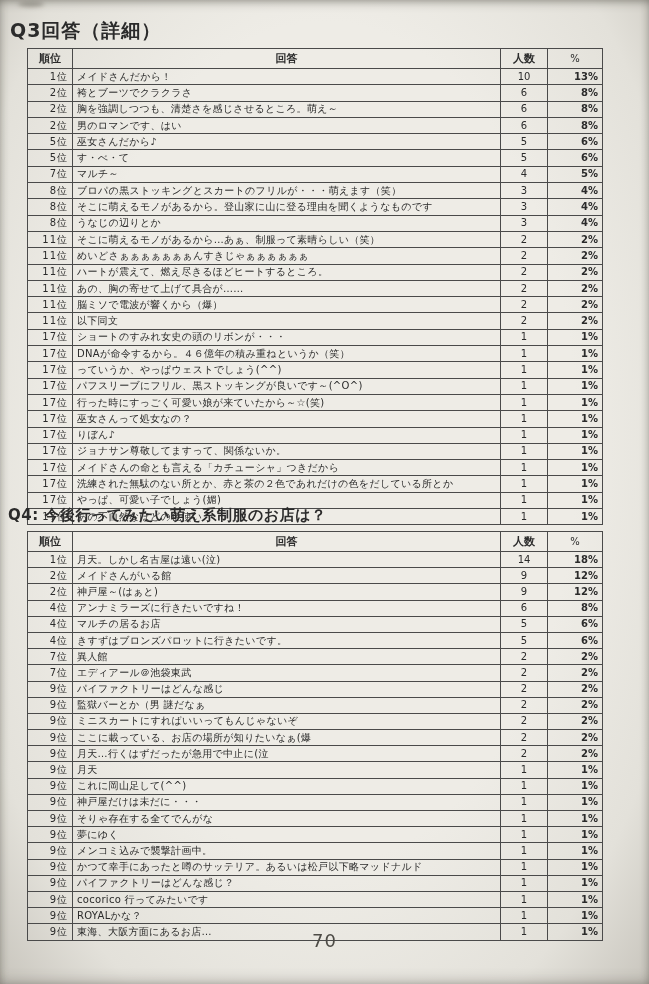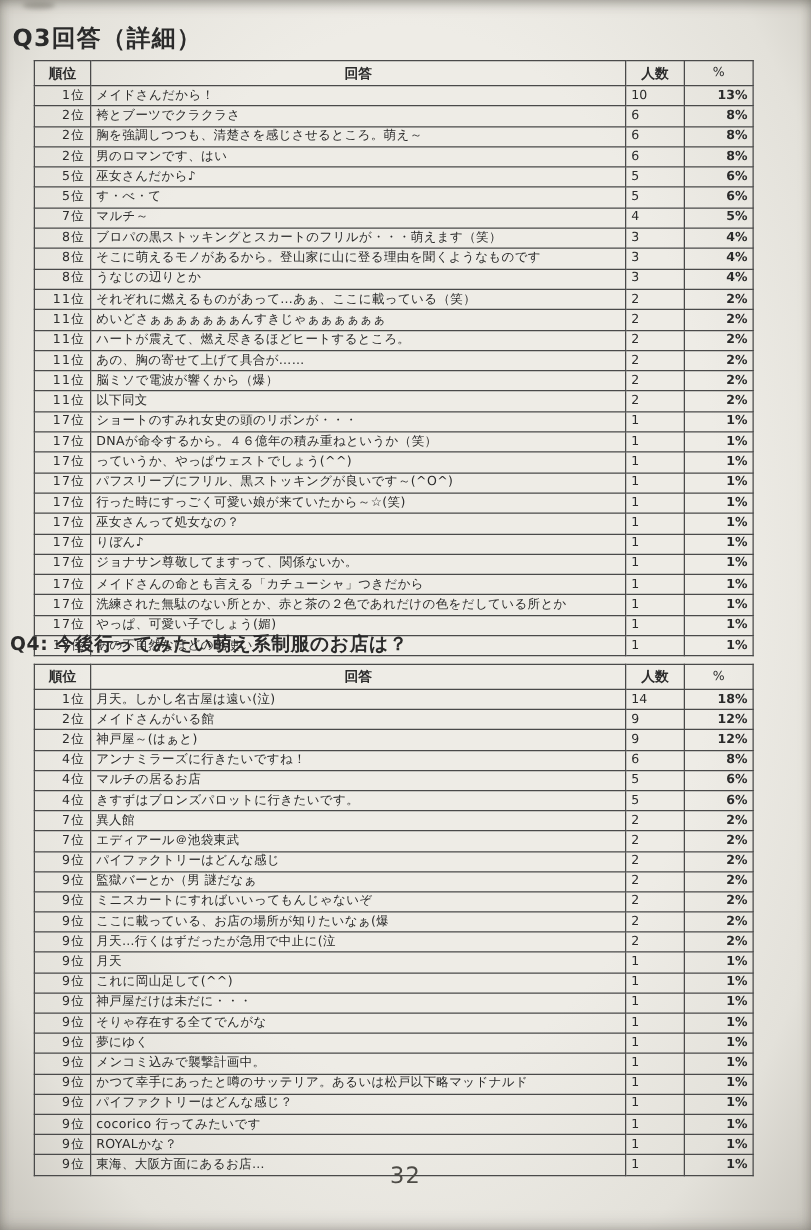--- a/index.html
+++ b/index.html
@@ -30,21 +30,21 @@
     padding:0 4px;font-size:10px;line-height:1;
   }
   th{font-size:11px;font-weight:bold;height:19px;text-align:center;}
   #q3-table td{height:15.3px;}
   #q4-table td{height:15.2px;}
   col.c-rank{width:45px;}
   col.c-count{width:47px;}
   col.c-pct{width:55px;}
   td.rank{text-align:right;letter-spacing:1px;}
   td.answer{text-align:left;letter-spacing:.3px;}
-  td.count{}
+  td.count{text-align:center;}
   td.pct{text-align:right;font-weight:bold;}
   th.pct-h{font-size:10px;font-weight:normal;}
   #page-number{
     position:absolute;left:0;top:930px;width:100%;text-align:center;
     font-size:18px;color:#4d4b46;letter-spacing:1px;
   }
 </style>
 </head>
 <body>
 
@@ -124,21 +124,21 @@
         <td class="pct">4%</td>
       </tr>
       <tr>
         <td class="rank">8位</td>
         <td class="answer">うなじの辺りとか</td>
         <td class="count">3</td>
         <td class="pct">4%</td>
       </tr>
       <tr>
         <td class="rank">11位</td>
-        <td class="answer">それぞれに燃えるものがあって…あぁ、ここに載っている（笑）</td>
+        <td class="answer">そこに萌えるモノがあるから…あぁ、制服って素晴らしい（笑）</td>
         <td class="count">2</td>
         <td class="pct">2%</td>
       </tr>
       <tr>
         <td class="rank">11位</td>
         <td class="answer">めいどさぁぁぁぁぁぁぁんすきじゃぁぁぁぁぁぁ</td>
         <td class="count">2</td>
         <td class="pct">2%</td>
       </tr>
       <tr>
@@ -398,13 +398,13 @@
       </tr>
       <tr>
         <td class="rank">9位</td>
         <td class="answer">東海、大阪方面にあるお店…</td>
         <td class="count">1</td>
         <td class="pct">1%</td>
       </tr>
     </tbody>
 </table>
 
-<div id="page-number">32</div>
+<div id="page-number">70</div>
 
 </body></html>

